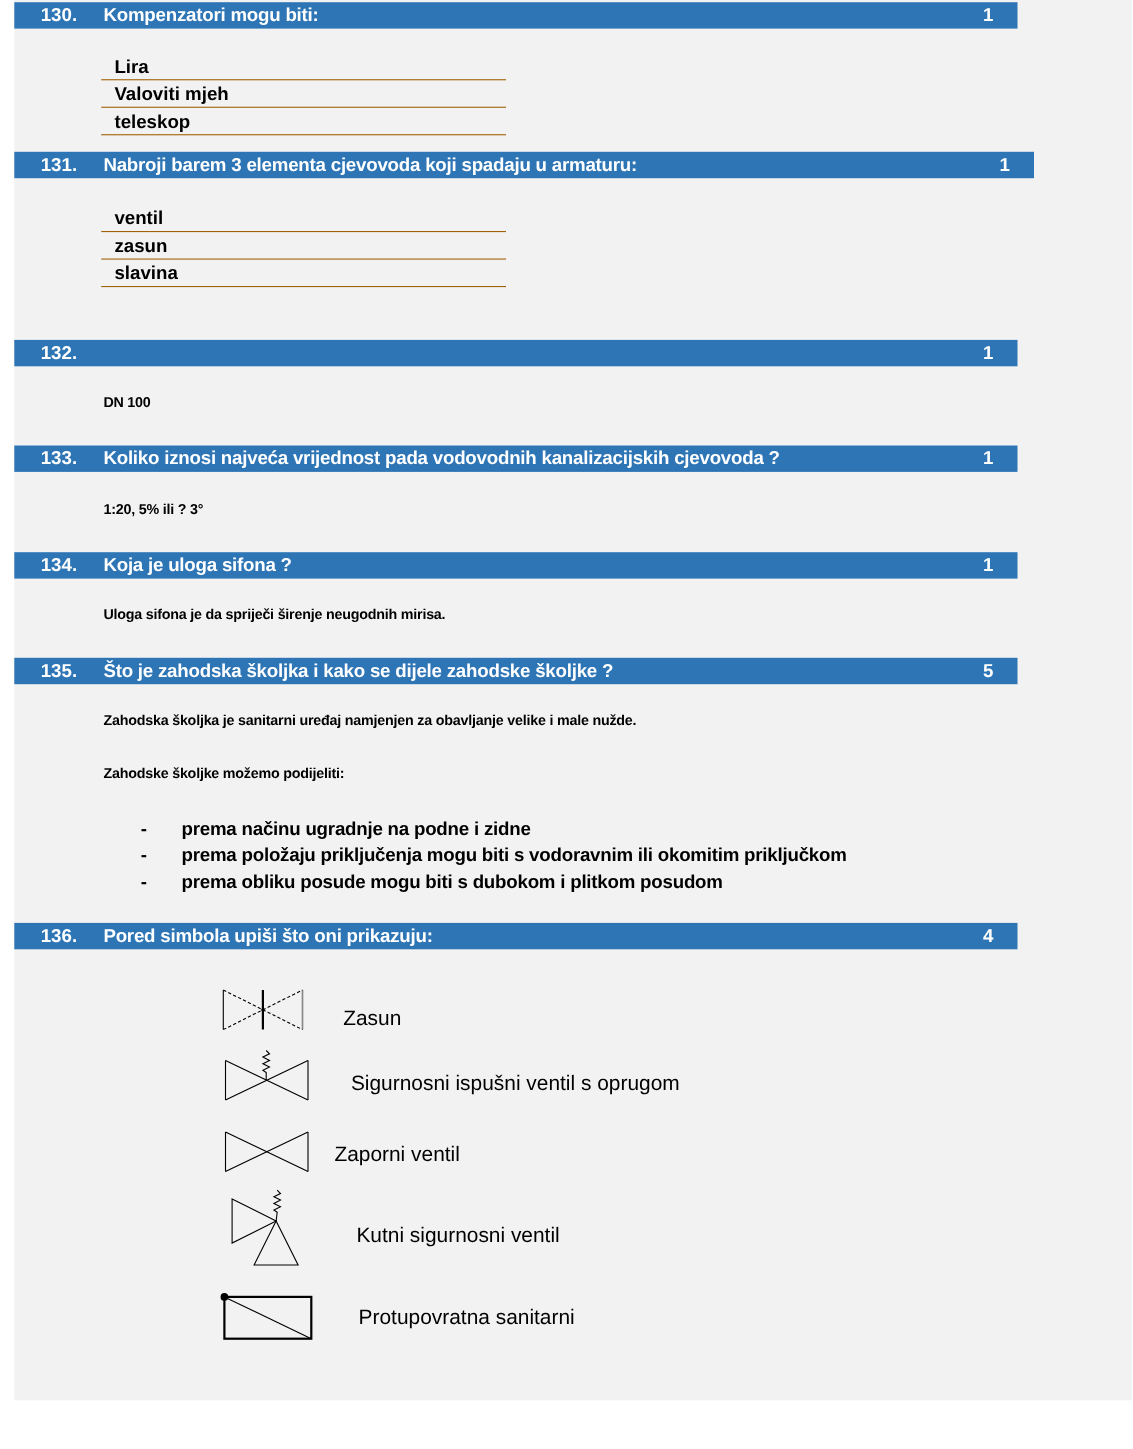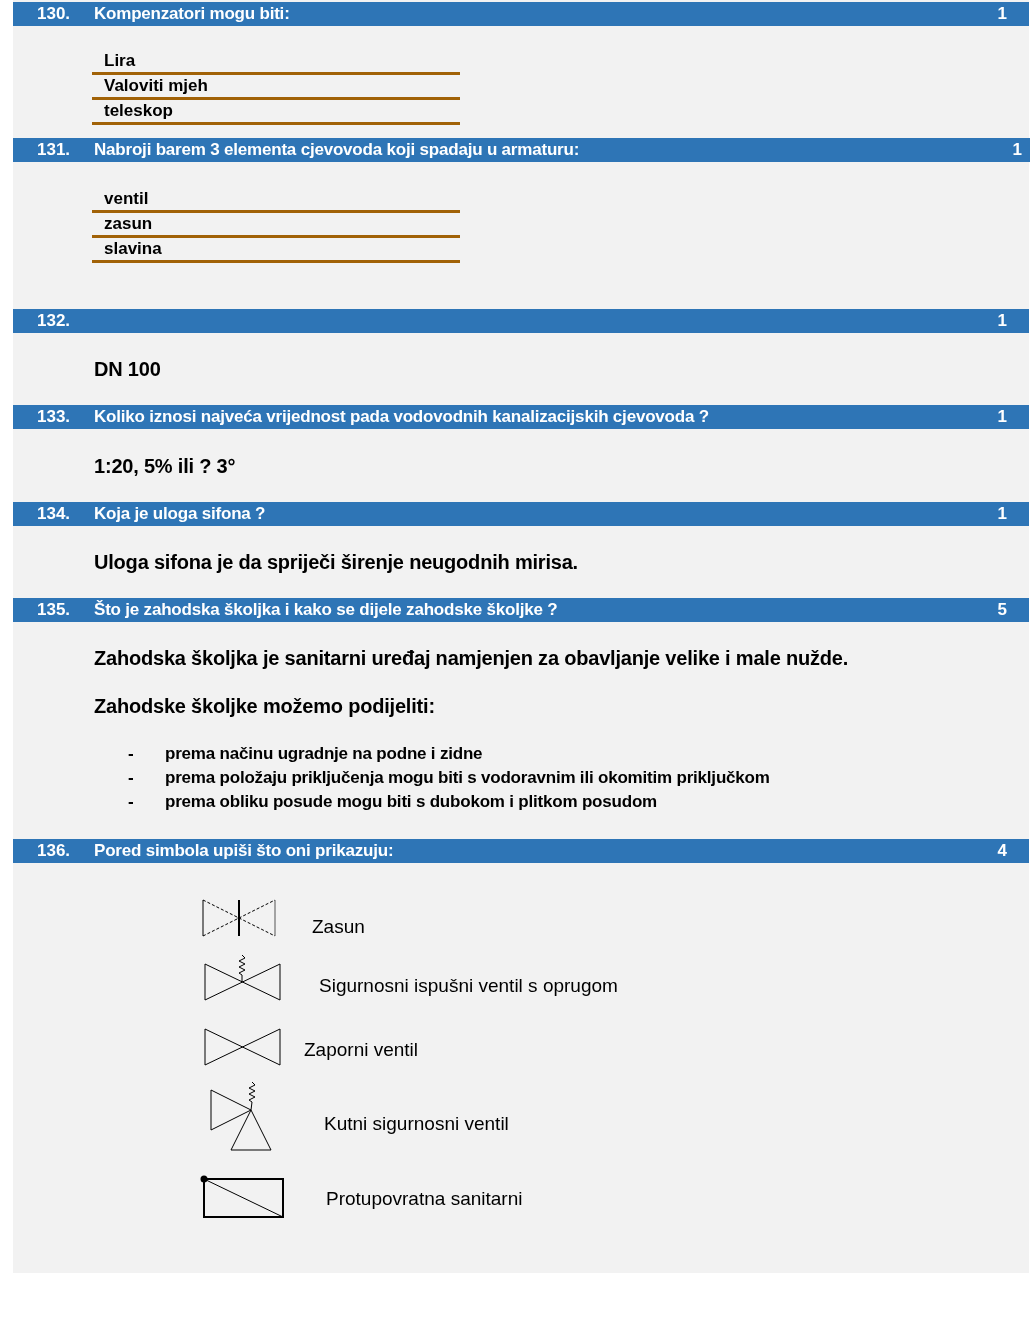--- a/index.html
+++ b/index.html
@@ -1,27 +1,27 @@
 <!DOCTYPE html>
 <html><head>
   <meta charset="utf-8">
   <style>
     html, body { margin: 0; padding: 0; background: #ffffff; }
     body { width: 1030px; height: 1317px; position: relative; overflow: hidden;
            font-family: "Liberation Sans", sans-serif; color: #000; }
     .panel { position: absolute; left: 13px; top: 0; width: 1016px; height: 1273px; background: #f2f2f2; }
-    .hdr { position: absolute; left: 13px; width: 1016px; height: 24px; background: #2e75b6; color: #fff;
+    .hdr { position: absolute; left: 13px; width: 912px; height: 24px; background: #2e75b6; color: #fff;
            font-weight: bold; font-size: 17px; line-height: 24px; }
     .hdr .num { position: absolute; left: 24px; top: 0; }
     .hdr .q { position: absolute; left: 81px; top: 0; white-space: nowrap; letter-spacing: -0.2px; }
     .hdr .pts { position: absolute; right: 22px; top: 0; }
-    .line-item { position: absolute; left: 92px; width: 368px; height: 24px; border-bottom: 3px solid #a16207;
+    .line-item { position: absolute; left: 92px; width: 368px; height: 24px; border-bottom: 1px solid #a16207;
                  font-weight: bold; font-size: 17px; line-height: 26px; }
     .line-item span { position: absolute; left: 12px; top: 0; }
-    .ans { position: absolute; left: 94px; font-weight: bold; font-size: 20px; white-space: nowrap; letter-spacing: -0.2px; }
+    .ans { position: absolute; left: 94px; font-weight: bold; font-size: 13px; white-space: nowrap; letter-spacing: -0.2px; }
     .dash { position: absolute; left: 128px; font-weight: bold; font-size: 17px; }
     .bullet { position: absolute; left: 165px; font-weight: bold; font-size: 17px; white-space: nowrap; letter-spacing: -0.2px; }
     .sym { position: absolute; }
     .sym-label { position: absolute; font-size: 19px; white-space: nowrap; }
   </style>
 </head>
 <body>
 
 <div class="panel"></div>
 

